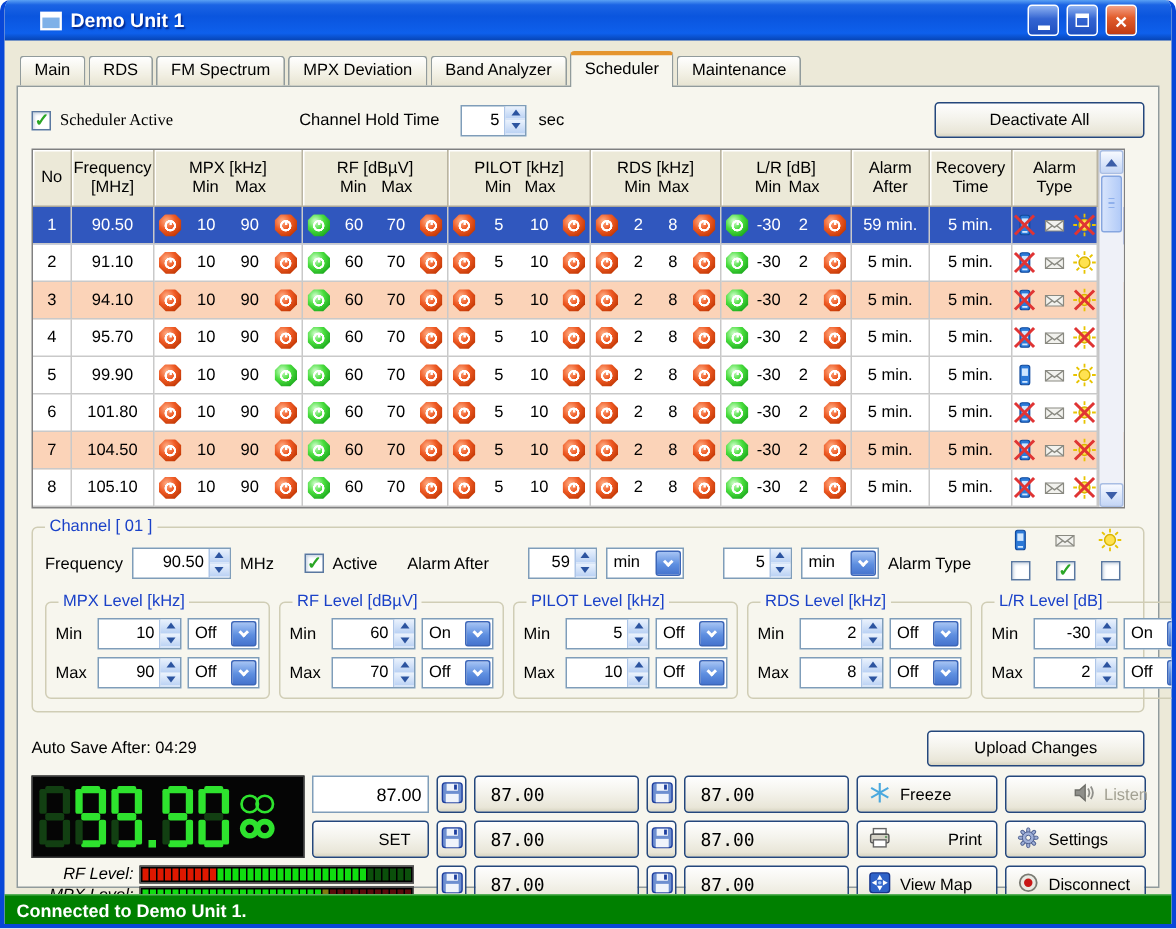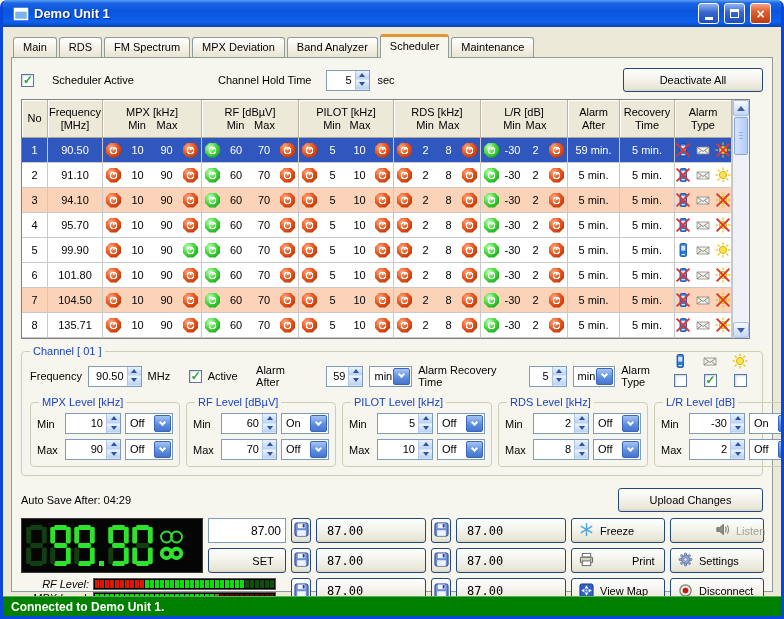--- a/index.html
+++ b/index.html
@@ -4,21 +4,21 @@
 <style>
   * { box-sizing:border-box; margin:0; padding:0; }
   html,body { width:784px; height:619px; }
   body { font-family:"Liberation Sans",sans-serif; font-size:11px; color:#000; background:#fff; }
 
   .win { width:784px; height:619px; display:flex; flex-direction:column;
          border:3px solid #0847D8; border-top:none; border-radius:7px 7px 0 0;
          overflow:hidden; background:#ECE9D8; }
 
   
-  .titlebar { height:27px; flex:0 0 27px; display:flex; align-items:center; gap:5px; padding:0 10px;
+  .titlebar { height:27px; flex:0 0 27px; display:flex; align-items:center; gap:5px; padding:0 23px;
     background:linear-gradient(180deg,#5AA1F4 0%,#1B64E4 12%,#0A55DE 40%,#0E60EC 82%,#0644B4 100%); }
   .titlebar .ttl { flex:1; color:#fff; font-weight:bold; font-size:13px; text-shadow:1px 1px 1px #00268C; }
   .tbtn { width:21px; height:21px; border:1px solid #fff; border-radius:3px; display:flex;
           align-items:center; justify-content:center; color:#fff;
           background:linear-gradient(#8FB3F2,#3465D2 45%,#1E4FC0); }
   .tbtn.close { background:linear-gradient(#F3A185,#E25E2E 40%,#C03A12); font-size:14px; font-weight:bold; }
   .g-min { width:8px; height:3px; background:#fff; margin-top:9px; }
   .g-max { width:9px; height:9px; border:1px solid #fff; border-top:3px solid #fff; }
 
   
@@ -54,21 +54,21 @@
   .dd .db { width:17px; margin:1px; border-radius:2px; background:linear-gradient(#A6C4F4,#5E8FE0 55%,#4674CE);
             border:1px solid #3C66B8; display:flex; align-items:center; justify-content:center; }
   .chev { width:5px; height:5px; border-right:2px solid #fff; border-bottom:2px solid #fff;
           transform:rotate(45deg); margin-top:-3px; }
 
   .gb { border:1px solid #D0CDB5; border-radius:4px; position:relative; }
   .gbt { position:absolute; top:-7px; left:8px; padding:0 3px; background:#F7F6EE; color:#1A41C8; }
 
   
   .ctrlbar { height:28px; display:flex; align-items:center; flex:0 0 28px; }
-  .ctrlbar .lbl { margin-left:18px; }
+  .ctrlbar .lbl { margin-left:6px;font-family:Liberation Serif, serif; }
   .ctrlbar .hold { margin-left:84px; }
   .ctrlbar .spin { width:44px; margin-left:14px; }
   .ctrlbar .unit { margin-left:8px; }
   .btn-deact { margin-left:auto; width:140px; height:24px; }
 
   
   .tblwrap { margin-top:5px; position:relative; width:729px; border:1px solid #808080; background:#fff; flex:0 0 240px; }
   .thead,.tr { display:grid; grid-template-columns:26px 55px 99px 97px 95px 87px 87px 52px 55px 57px; }
   .thead { height:38px; background:#ECE9D8; }
   .th { border-right:1px solid #B9B4A2; border-bottom:1px solid #ACA899; display:flex; flex-direction:column;
@@ -755,21 +755,21 @@
                       <line x1="2.7" y1="13.3" x2="4.5" y2="11.5"></line>
                     </g>
                     <circle cx="8" cy="8" r="3.6" fill="#FFE251" stroke="#D8B400"></circle>
                   </svg>
                 </span>
     </div>
   </div>
 
   <div class="tr">
     <div class="td c-no">8</div>
-    <div class="td c-freq">135.71</div>
+    <div class="td c-freq">105.10</div>
     <div class="td c-grp">
                 <span class="led red"></span>
                 <span class="v v1">10</span>
                 <span class="v v2">90</span>
                 <span class="led l2 red"></span>
               </div>
     <div class="td c-grp">
                 <span class="led green"></span>
                 <span class="v v1">60</span>
                 <span class="v v2">70</span>
@@ -859,21 +859,20 @@
                 <span class="su"></span>
                 <span class="sd"></span>
               </span>
           </span>
           <span class="dd small">
             <span class="val">min</span>
             <span class="db">
                 <span class="chev"></span>
               </span>
           </span>
-          <span>Alarm Recovery Time</span>
           <span class="spin small">
             <span class="val">5</span>
             <span class="btns">
                 <span class="su"></span>
                 <span class="sd"></span>
               </span>
           </span>
           <span class="dd small">
             <span class="val">min</span>
             <span class="db">

